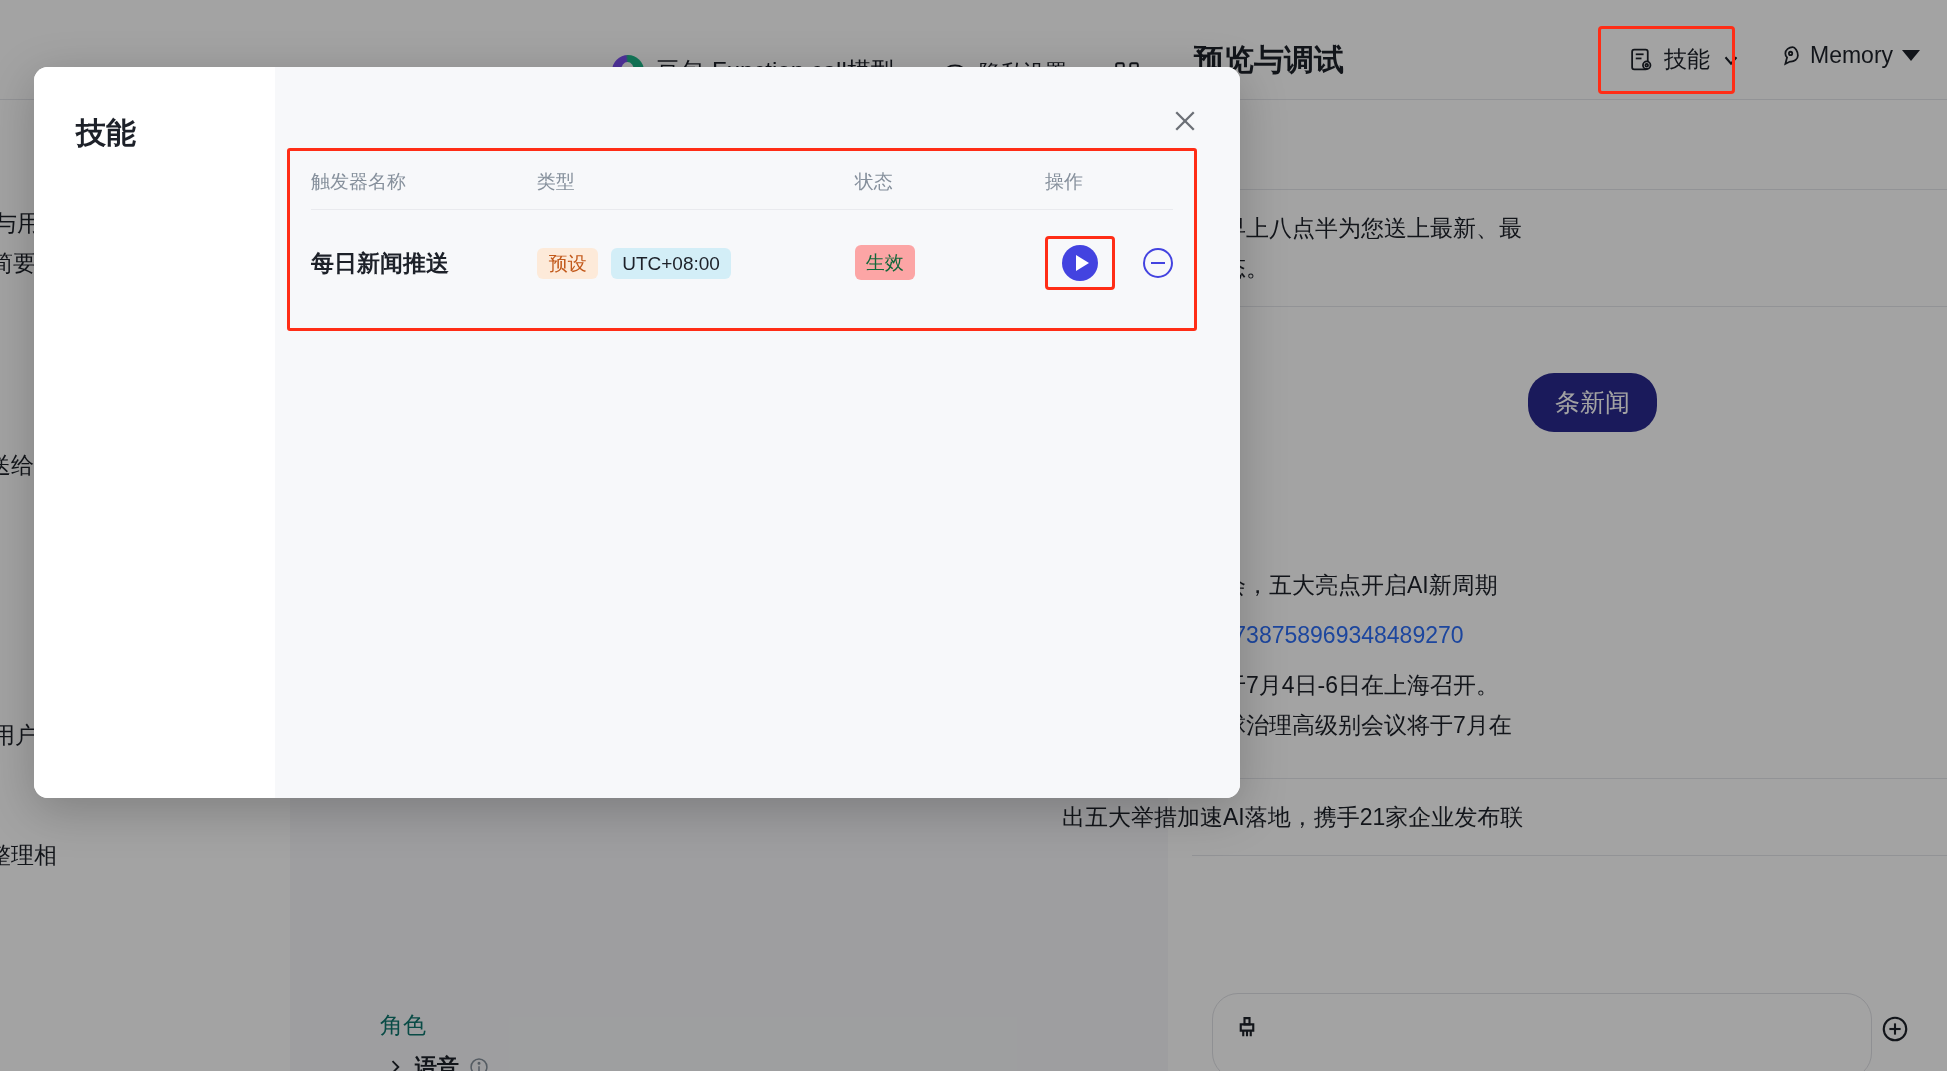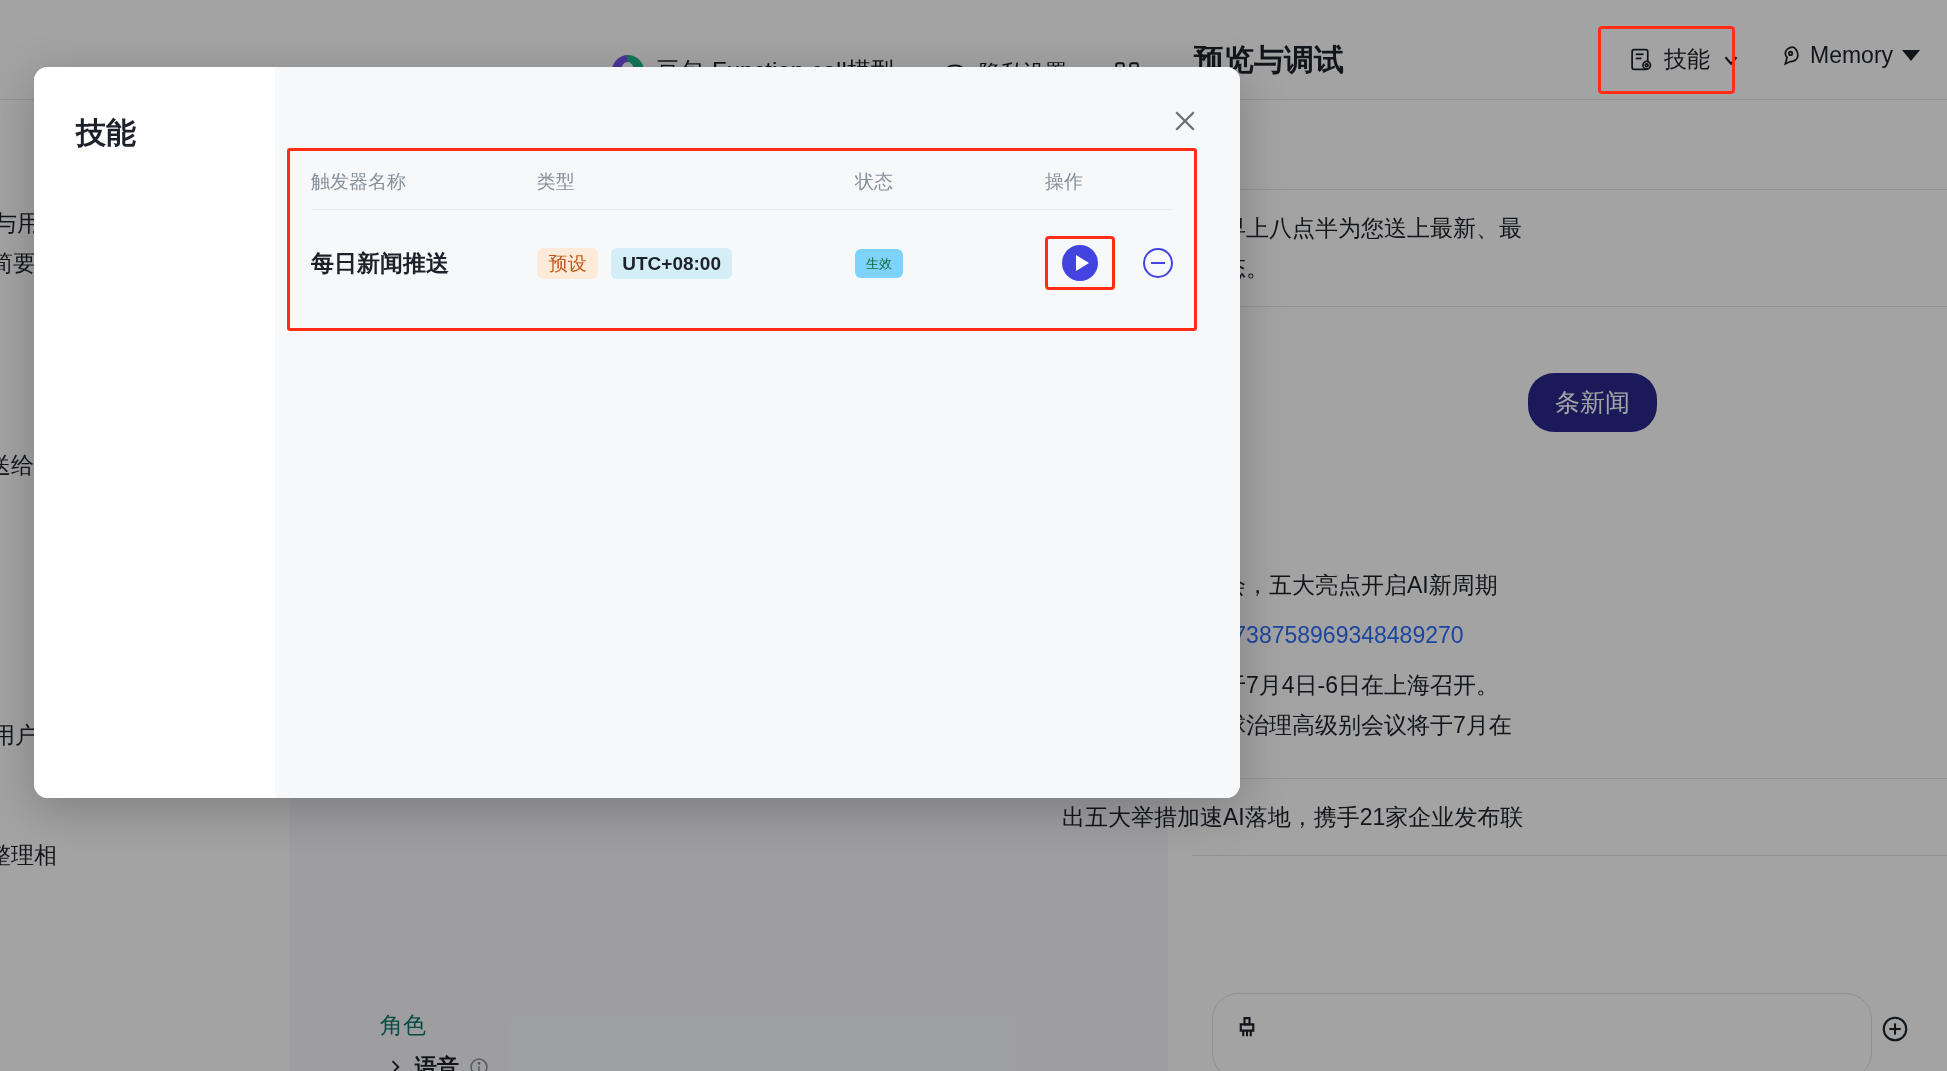--- a/index.html
+++ b/index.html
@@ -175,22 +175,22 @@
   .col-type { width: 330px; }
   .col-status { width: 200px; }
   .col-action { width: auto; }
   .cell-name { font-size: 23px; font-weight: 700; color: #1d2129; }
   .tag {
     display: inline-block; border-radius: 6px;
     padding: 6px 11px; font-size: 19px; line-height: 1;
     vertical-align: middle;
   }
   .tag-preset { background: #fdead9; color: #c2591b; margin-right: 9px; padding-left: 12px; }
-  .tag-tz { background: #d3eef7; color: #1d2129; font-weight: bold; }
-  .tag-status { background: #7dd3fc; color: #12683a; border-radius: 6px; padding: 7px 11px; font-size: 13px; }
+  .tag-tz { background: #d3eef7; color: #1d2129; }
+  .tag-status { background: #fca5a5; color: #12683a; border-radius: 6px; padding: 7px 11px; font-size: 19px; }
 
   .action-cell { position: relative; display: flex; align-items: center; gap: 0; }
   .play-hl {
     border: 3px solid #ff2d16; border-radius: 4px;
     padding: 6px 14px;
     display: inline-flex; align-items: center; justify-content: center;
     cursor: pointer;
   }
   .play-btn {
     width: 36px; height: 36px; border-radius: 50%;

